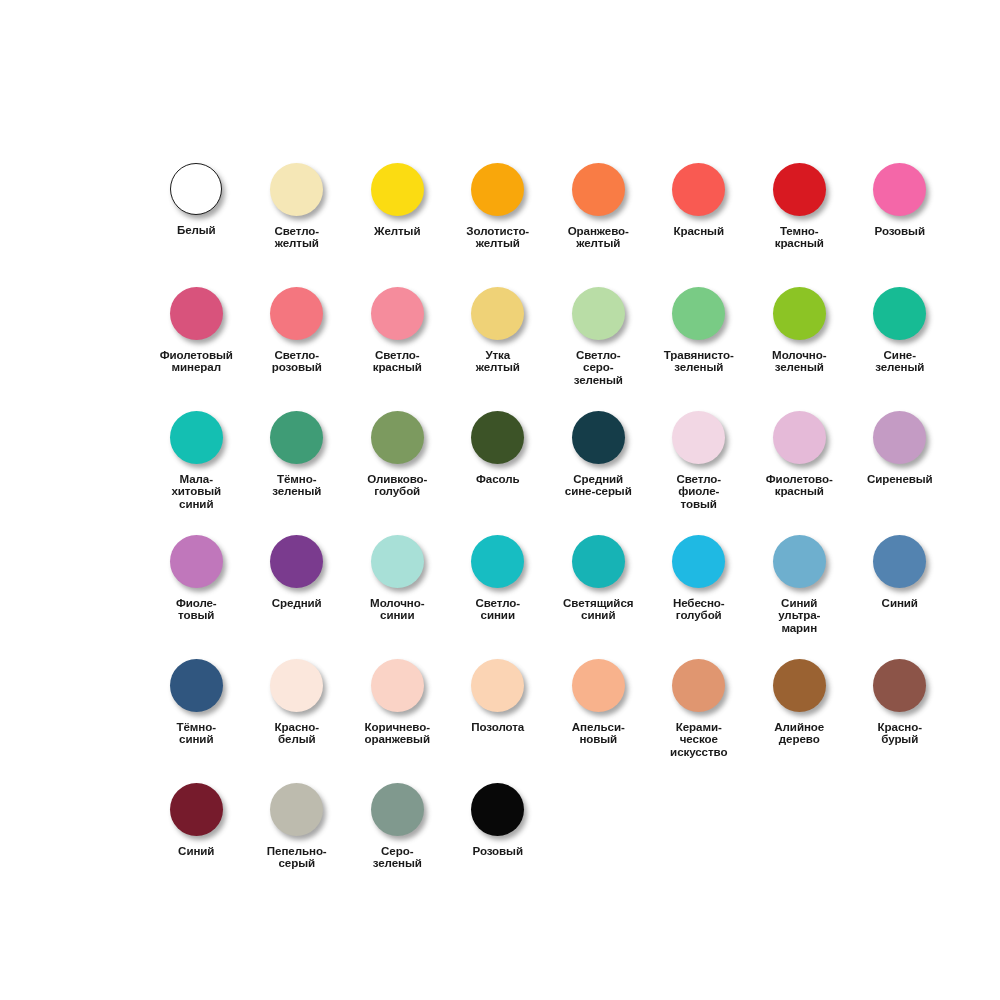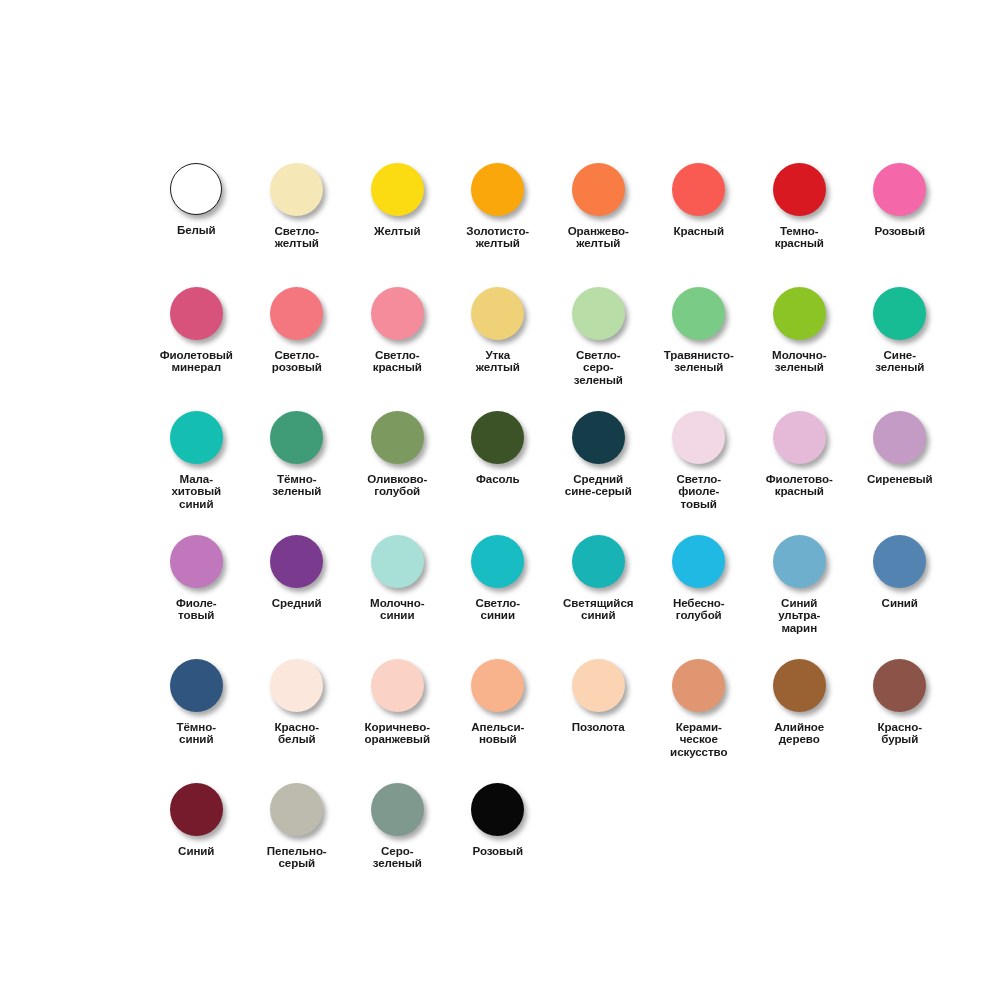--- a/index.html
+++ b/index.html
@@ -245,27 +245,27 @@
         <div class="swatch-dot" style="background: rgb(251, 231, 220);"></div>
         <div class="swatch-label">Красно-
 белый</div>
       </div>
       <div class="swatch-cell">
         <div class="swatch-dot" style="background: rgb(250, 211, 198);"></div>
         <div class="swatch-label">Коричнево-
 оранжевый</div>
       </div>
       <div class="swatch-cell">
+        <div class="swatch-dot" style="background: rgb(251, 212, 180);"></div>
+        <div class="swatch-label">Позолота</div>
+      </div>
+      <div class="swatch-cell">
         <div class="swatch-dot" style="background: rgb(248, 178, 140);"></div>
         <div class="swatch-label">Апельси-
 новый</div>
-      </div>
-      <div class="swatch-cell">
-        <div class="swatch-dot" style="background: rgb(251, 212, 180);"></div>
-        <div class="swatch-label">Позолота</div>
       </div>
       <div class="swatch-cell">
         <div class="swatch-dot" style="background: rgb(224, 150, 112);"></div>
         <div class="swatch-label">Керами-
 ческое
 искусство</div>
       </div>
       <div class="swatch-cell">
         <div class="swatch-dot" style="background: rgb(154, 98, 50);"></div>
         <div class="swatch-label">Алийное

